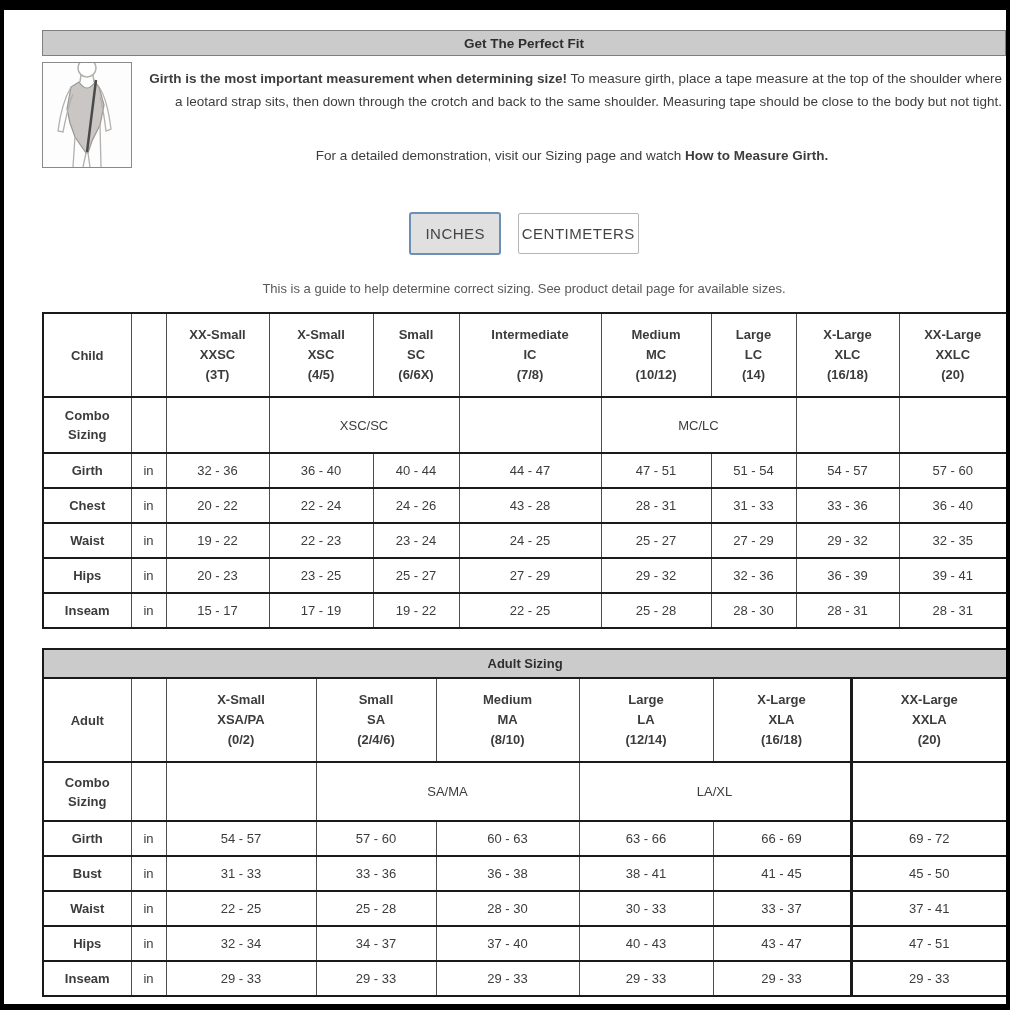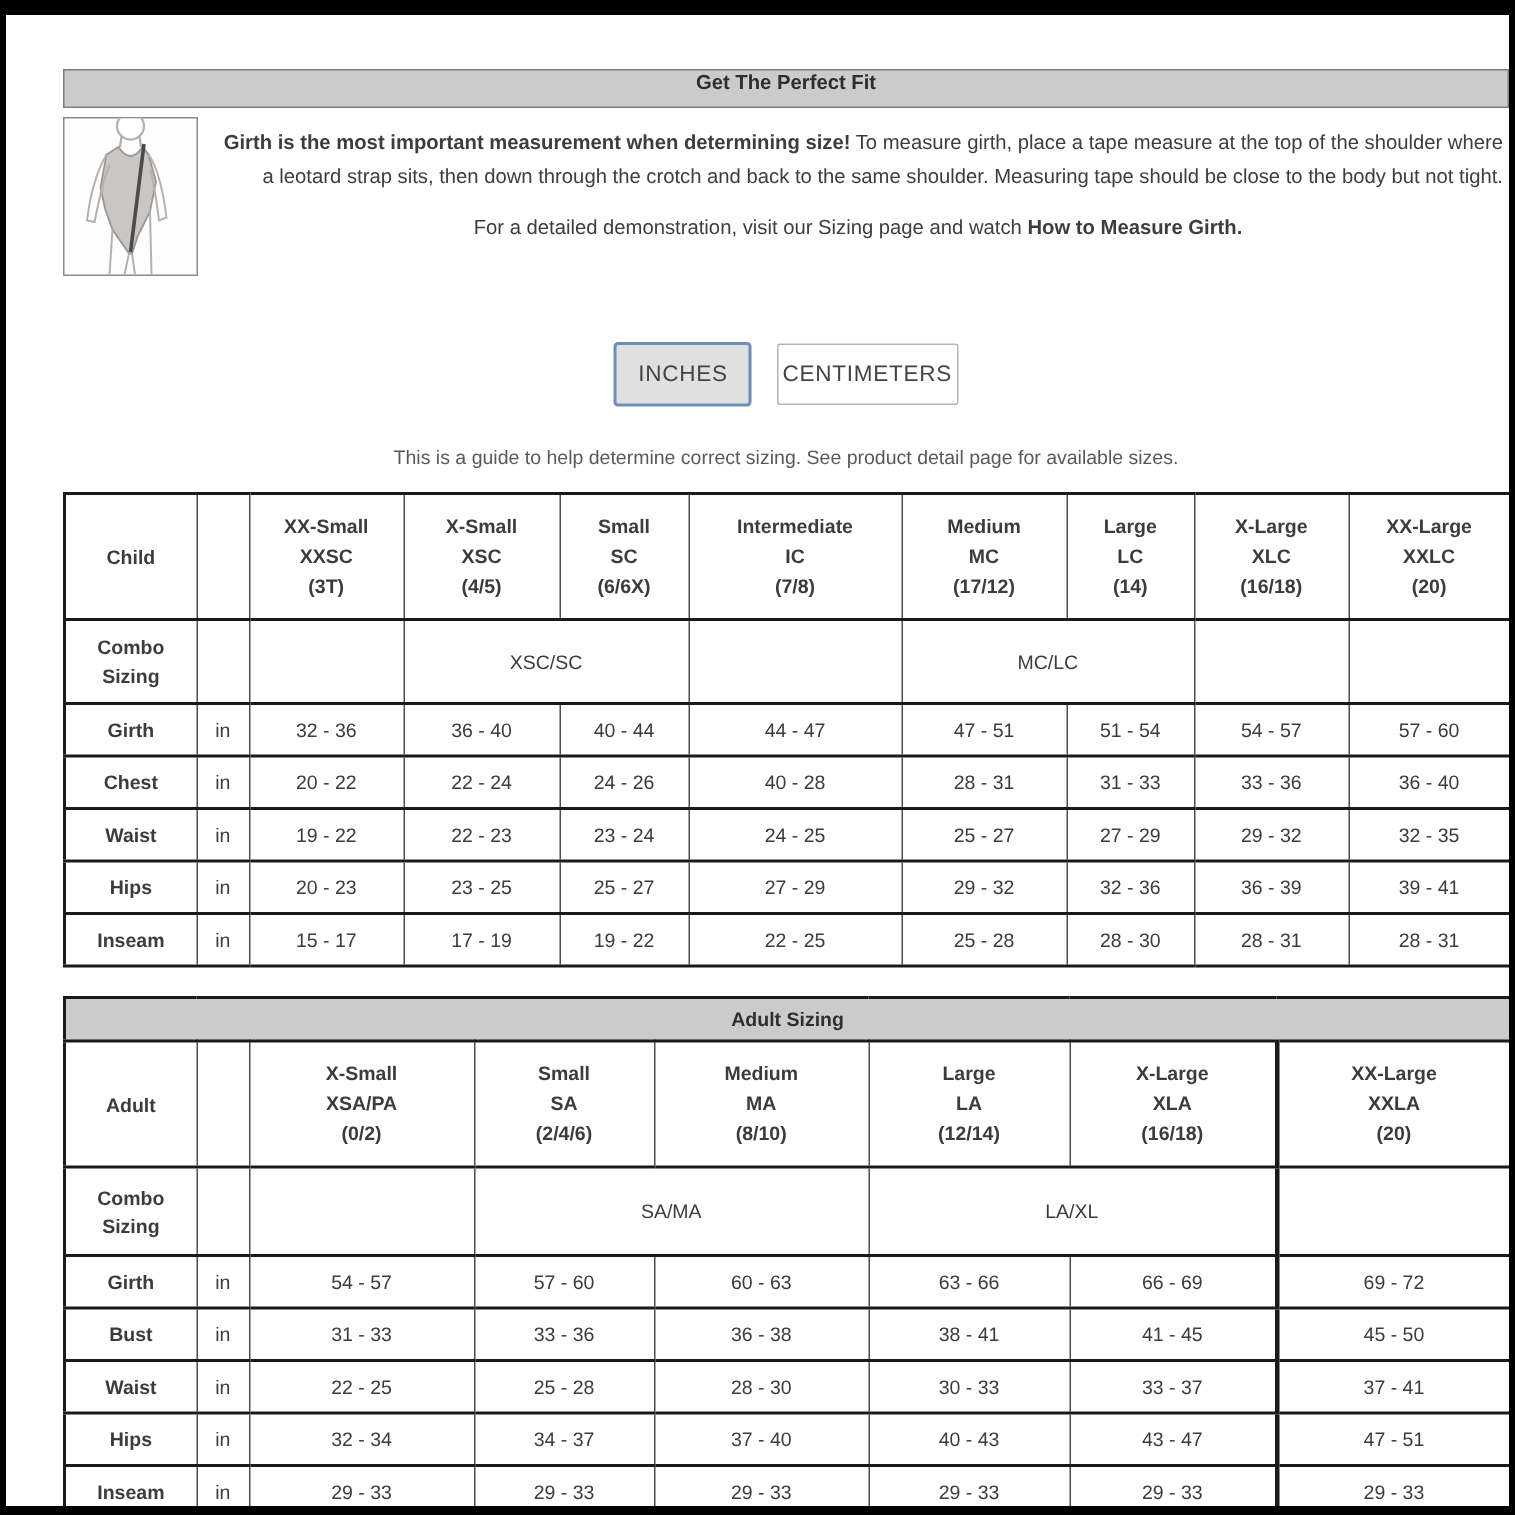--- a/index.html
+++ b/index.html
@@ -8,37 +8,37 @@
     font-family:"Liberation Sans","DejaVu Sans",sans-serif;
   }
   .page{
     position:absolute;top:10px;left:4px;right:4px;bottom:6px;
     background:#fff;overflow:hidden;
   }
   .content{margin-left:38px;width:964px;}
 
   
   .fit-bar{
-    margin-top:36px;height:26px;background:#cbcbcb;border:1px solid #7f7f7f;
-    display:flex;justify-content:center;
+    margin-top:20px;height:26px;background:#cbcbcb;border:1px solid #7f7f7f;
+    display:flex;align-items:center;justify-content:center;
     font-size:13.5px;font-weight:bold;color:#2e2e2e;box-sizing:border-box;
   }
 
   
   .intro{display:flex;margin-top:6px;}
   .leotard-box{
     width:90px;height:106px;border:1px solid #8a8a8a;background:#fdfdfd;
     flex:0 0 auto;box-sizing:border-box;
   }
   .intro-right{flex:1;padding:0 4px 0 10px;}
   .intro-text{
     margin:6px 0 0 0;text-align:right;font-size:13.5px;color:#3d3d3d;
     line-height:1.7;
   }
-  .demo-line{margin:14px 0 0 0;text-align:center;font-size:13.5px;color:#3d3d3d;}
+  .demo-line{margin:34px 0 0 0;text-align:center;font-size:13.5px;color:#3d3d3d;}
 
   
   .btn-row{margin-top:44px;text-align:center;}
   .btn{
     display:inline-block;font-size:15px;color:#444;letter-spacing:.5px;
     padding:11px 3px;background:#fff;border:1px solid #b5b5b5;border-radius:2px;
     cursor:pointer;vertical-align:middle;box-sizing:border-box;min-width:92px;
     font-family:inherit;
   }
   .btn.selected{background:#e0e0e0;border:2px solid #6d8eb5;border-radius:3px;}
@@ -139,21 +139,21 @@
               <div>(6/6X)</div>
             </th>
         <th>
               <div>Intermediate</div>
               <div>IC</div>
               <div>(7/8)</div>
             </th>
         <th>
               <div>Medium</div>
               <div>MC</div>
-              <div>(17/12)</div>
+              <div>(10/12)</div>
             </th>
         <th>
               <div>Large</div>
               <div>LC</div>
               <div>(14)</div>
             </th>
         <th>
               <div>X-Large</div>
               <div>XLC</div>
               <div>(16/18)</div>
@@ -188,21 +188,21 @@
         <td>51 - 54</td>
         <td>54 - 57</td>
         <td>57 - 60</td>
       </tr>
       <tr class="data-row">
         <th>Chest</th>
         <td>in</td>
         <td>20 - 22</td>
         <td>22 - 24</td>
         <td>24 - 26</td>
-        <td>40 - 28</td>
+        <td>43 - 28</td>
         <td>28 - 31</td>
         <td>31 - 33</td>
         <td>33 - 36</td>
         <td>36 - 40</td>
       </tr>
       <tr class="data-row">
         <th>Waist</th>
         <td>in</td>
         <td>19 - 22</td>
         <td>22 - 23</td>

